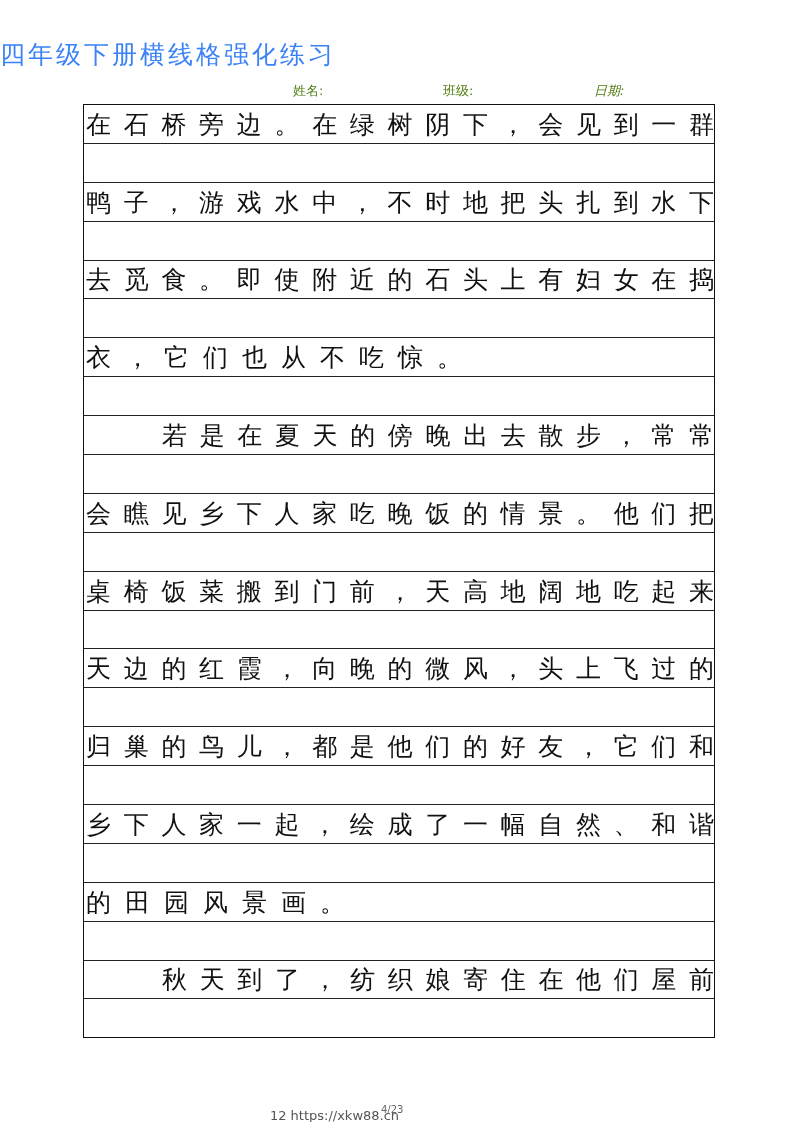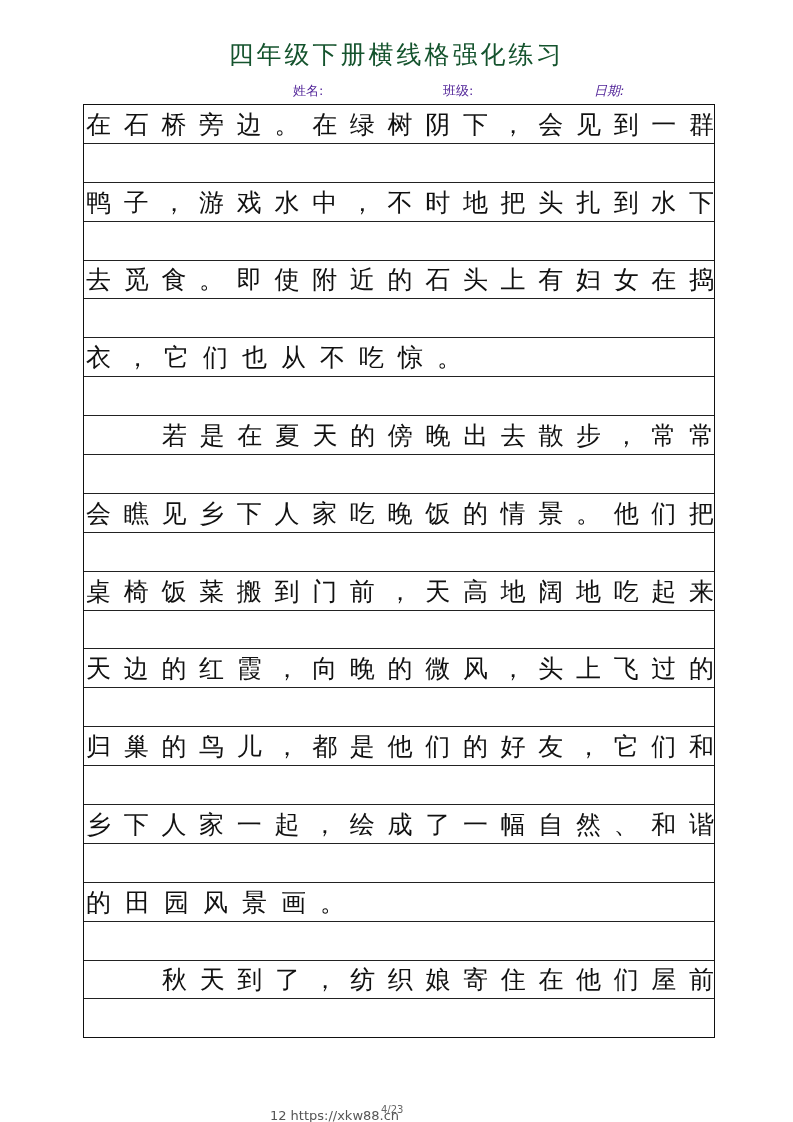--- a/index.html
+++ b/index.html
@@ -1,18 +1,18 @@
 <!DOCTYPE html>
 <html><head>
 <meta charset="utf-8">
 <style>
   html, body { margin: 0; padding: 0; background: #ffffff; }
   body { width: 793px; height: 1122px; position: relative; overflow: hidden; font-family: "DejaVu Serif", serif; color: #111; }
-  .title { position: absolute; top: 38px; left: 0; width: 793px; text-align: center; font-size: 25px; letter-spacing: 3px; font-family: "DejaVu Serif", serif; color: #14532d; }
-  .meta { position: absolute; top: 82px; font-size: 13px; font-family: "DejaVu Sans", sans-serif; color: #4c1d95; }
+  .title { position: absolute; top: 38px; left: 0; width: 793px; text-align: left; font-size: 25px; letter-spacing: 3px; font-family: "DejaVu Serif", serif; color: #3b82f6; }
+  .meta { position: absolute; top: 82px; font-size: 13px; font-family: "DejaVu Sans", sans-serif; color: #4d7c0f; }
   .grid { position: absolute; left: 83px; top: 104px; width: 632px; height: 934px; border: 1.5px solid #111; box-sizing: border-box; }
   .row { height: 38.9px; box-sizing: border-box; border-bottom: 1.2px solid #222; position: relative; }
   .row:last-child { border-bottom: none; }
   .row .txt { position: absolute; left: 2px; right: 0; bottom: 3px; font-size: 25px; line-height: 30px; white-space: nowrap; font-family: "DejaVu Serif", serif; color: #111; display: flex; justify-content: space-between; }
   .row .txt.short { justify-content: flex-start; gap: 14px; }
   .footer { position: absolute; top: 1070px; left: 0; width: 669px; text-align: center; font-family: "DejaVu Sans", sans-serif; font-size: 13px; color: #555; margin-top: 38px; }
   .footer .page { position: absolute; left: 381px; top: -4px; font-size: 10px; color: #666; }
 </style>
 </head>
 <body>

